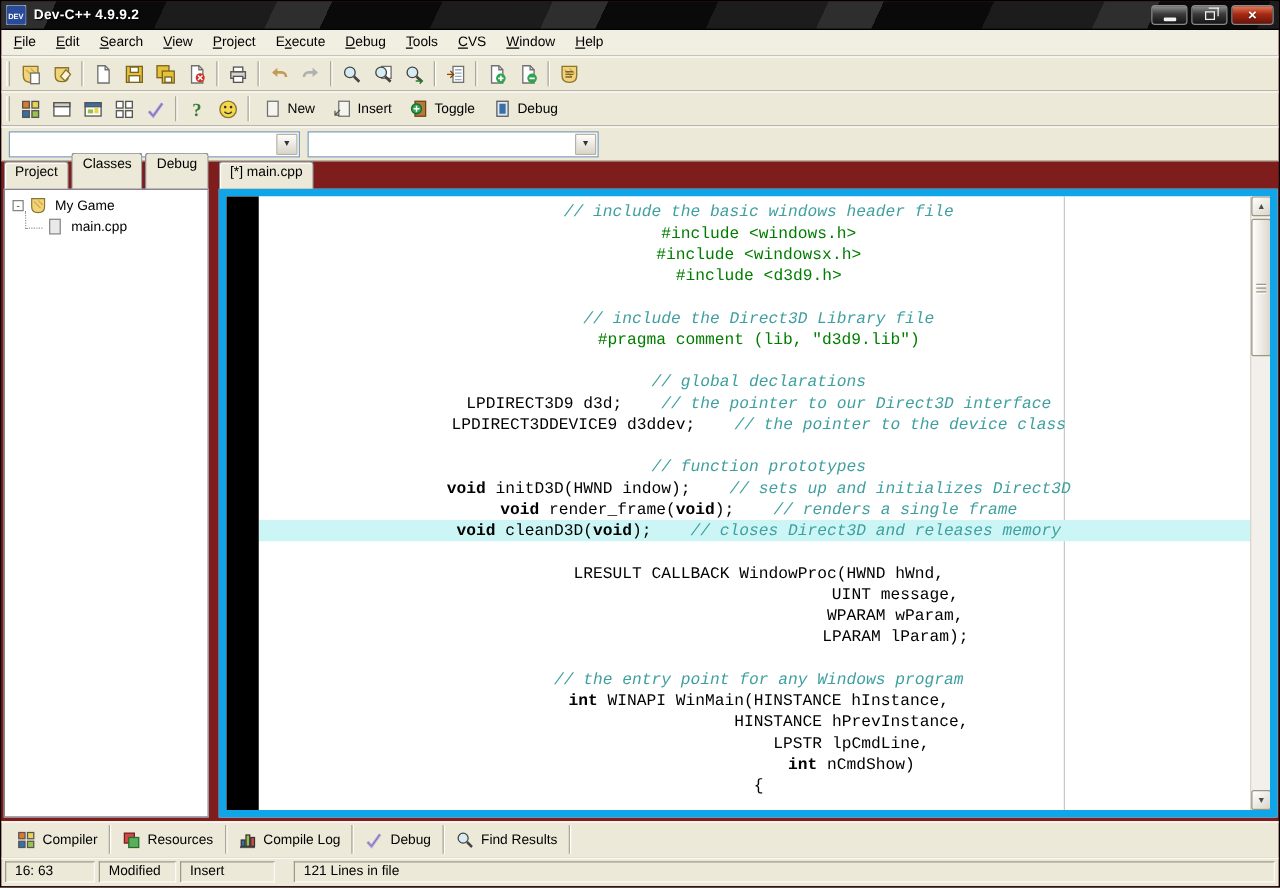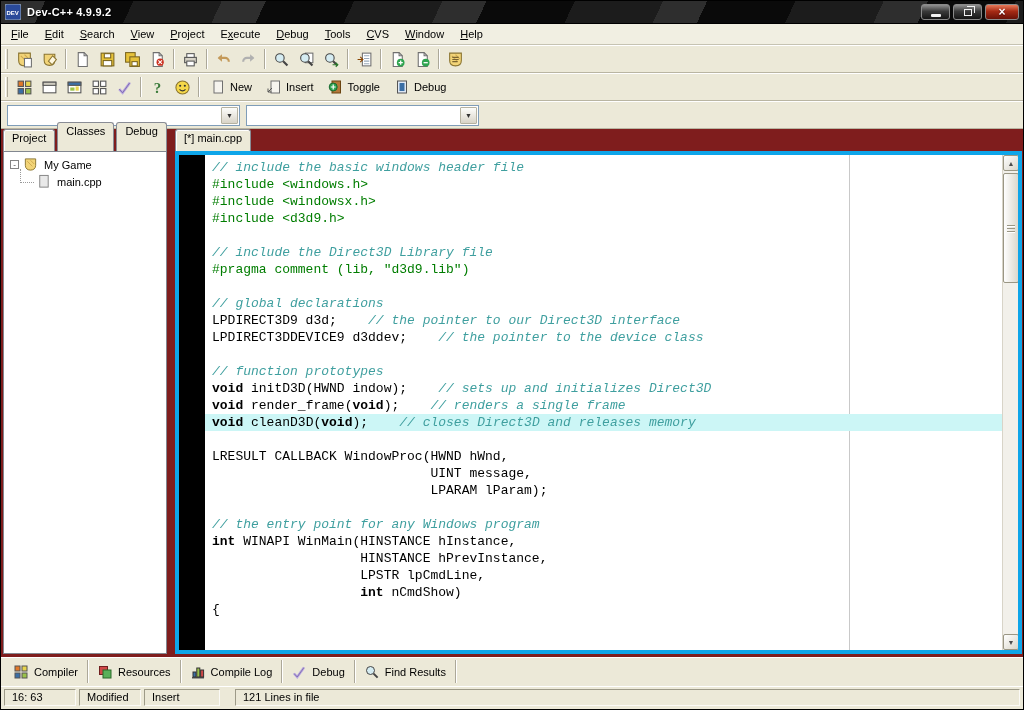--- a/index.html
+++ b/index.html
@@ -45,38 +45,38 @@
   .combo{width:233px;height:21px;background:#fff;border:1px solid #7f9db9;display:flex;align-items:center;margin-right:6px;}
   .combo-val{flex:1;font-size:11px;padding:0 4px;color:#000;}
   .combo-btn{width:17px;height:17px;margin:1px;background:linear-gradient(#fdfdfb,#d8d4c8);
     border:1px solid #b5b2a1;border-radius:1px;display:flex;align-items:center;justify-content:center;
     font-size:7px;color:#333;line-height:1;}
 
   
   .main{flex:1;display:flex;min-height:0;}
   .left-col{width:166px;flex:0 0 166px;display:flex;flex-direction:column;padding-left:2px;}
   .splitter{width:8px;flex:0 0 8px;}
-  .right-col{flex:1;display:flex;flex-direction:column;min-width:0;padding-right:1px;}
+  .right-col{flex:1;display:flex;flex-direction:column;min-width:0;padding-right:1px;text-align:center;}
 
   .tabs-row{height:22px;flex:0 0 22px;display:flex;align-items:flex-end;}
   .tab{font-size:11px;padding:2px 8px 2px;background:#ece9d8;border:1px solid #898c95;border-bottom:none;
     border-radius:3px 3px 0 0;margin-right:2px;height:29px;color:#000;}
   .tab.active{height:22px;position:relative;z-index:2;box-shadow:inset 0 1px 0 #fff,inset 1px 0 0 #fff;}
 
   .tree-panel{flex:1;background:#fff;border:1px solid #828790;margin-bottom:3px;overflow:hidden;padding-top:4px;}
   .tree-row{display:flex;align-items:center;height:17px;font-size:11px;padding-left:6px;white-space:nowrap;}
   .expand-box{width:9px;height:9px;border:1px solid #848484;background:#fff;font-size:8px;line-height:7px;
     text-align:center;margin-right:4px;color:#333;flex:0 0 9px;}
   .tree-ic{width:15px;height:15px;margin-right:4px;flex:0 0 15px;}
   .elbow{width:14px;height:14px;margin-left:10px;border-left:1px dotted #9a9a9a;border-bottom:1px dotted #9a9a9a;
     transform:translateY(-6px);flex:0 0 14px;margin-right:2px;}
   .tree-label{padding:0 2px;}
 
   
-  .editor{flex:1;position:relative;background:#fff;border:4px solid #0ea5e9;margin-bottom:3px;overflow:hidden;}
+  .editor{flex:1;position:relative;background:#fff;border:6px solid #0ea5e9;margin-bottom:3px;overflow:hidden;}
   .gutter{position:absolute;left:0;top:0;bottom:0;width:26px;background:#000;z-index:3;}
   .margin-line{position:absolute;left:670px;top:0;bottom:0;width:1px;background:#c9c9c9;z-index:0;}
   .code{position:absolute;left:26px;top:0;right:16px;bottom:0;overflow:hidden;padding-top:4px;z-index:1;}
   .cline{height:17px;white-space:pre;font-family:"Liberation Mono","DejaVu Sans Mono",monospace;
     font-size:13px;line-height:17px;padding-left:7px;position:relative;z-index:1;}
   .cline.hl{background:#ccf6f6;z-index:2;}
   .seg-cm{color:#3f9f9f;font-style:italic;}
   .seg-pp{color:#007d00;}
   .seg-kw{color:#000;font-weight:bold;}
   .seg-tx{color:#000;}
@@ -459,20 +459,21 @@
             <div class="cline"><span class="seg-tx">LPDIRECT3D9 d3d;    </span><span class="seg-cm">// the pointer to our Direct3D interface</span></div>
             <div class="cline"><span class="seg-tx">LPDIRECT3DDEVICE9 d3ddev;    </span><span class="seg-cm">// the pointer to the device class</span></div>
             <div class="cline">&nbsp;</div>
             <div class="cline"><span class="seg-cm">// function prototypes</span></div>
             <div class="cline"><span class="seg-kw">void</span><span class="seg-tx"> initD3D(HWND indow);    </span><span class="seg-cm">// sets up and initializes Direct3D</span></div>
             <div class="cline"><span class="seg-kw">void</span><span class="seg-tx"> render_frame(</span><span class="seg-kw">void</span><span class="seg-tx">);    </span><span class="seg-cm">// renders a single frame</span></div>
             <div class="cline hl"><span class="seg-kw">void</span><span class="seg-tx"> cleanD3D(</span><span class="seg-kw">void</span><span class="seg-tx">);    </span><span class="seg-cm">// closes Direct3D and releases memory</span></div>
             <div class="cline">&nbsp;</div>
             <div class="cline"><span class="seg-tx">LRESULT CALLBACK WindowProc(HWND hWnd,</span></div>
             <div class="cline"><span class="seg-tx">                            UINT message,</span></div>
+            <div class="cline"><span class="seg-tx">                            WPARAM wParam,</span></div>
             <div class="cline"><span class="seg-tx">                            LPARAM lParam);</span></div>
             <div class="cline">&nbsp;</div>
             <div class="cline"><span class="seg-cm">// the entry point for any Windows program</span></div>
             <div class="cline"><span class="seg-kw">int</span><span class="seg-tx"> WINAPI WinMain(HINSTANCE hInstance,</span></div>
             <div class="cline"><span class="seg-tx">                   HINSTANCE hPrevInstance,</span></div>
             <div class="cline"><span class="seg-tx">                   LPSTR lpCmdLine,</span></div>
             <div class="cline"><span class="seg-tx">                   </span><span class="seg-kw">int</span><span class="seg-tx"> nCmdShow)</span></div>
             <div class="cline"><span class="seg-tx">{</span></div>
           </div>
         <div class="vscroll">

